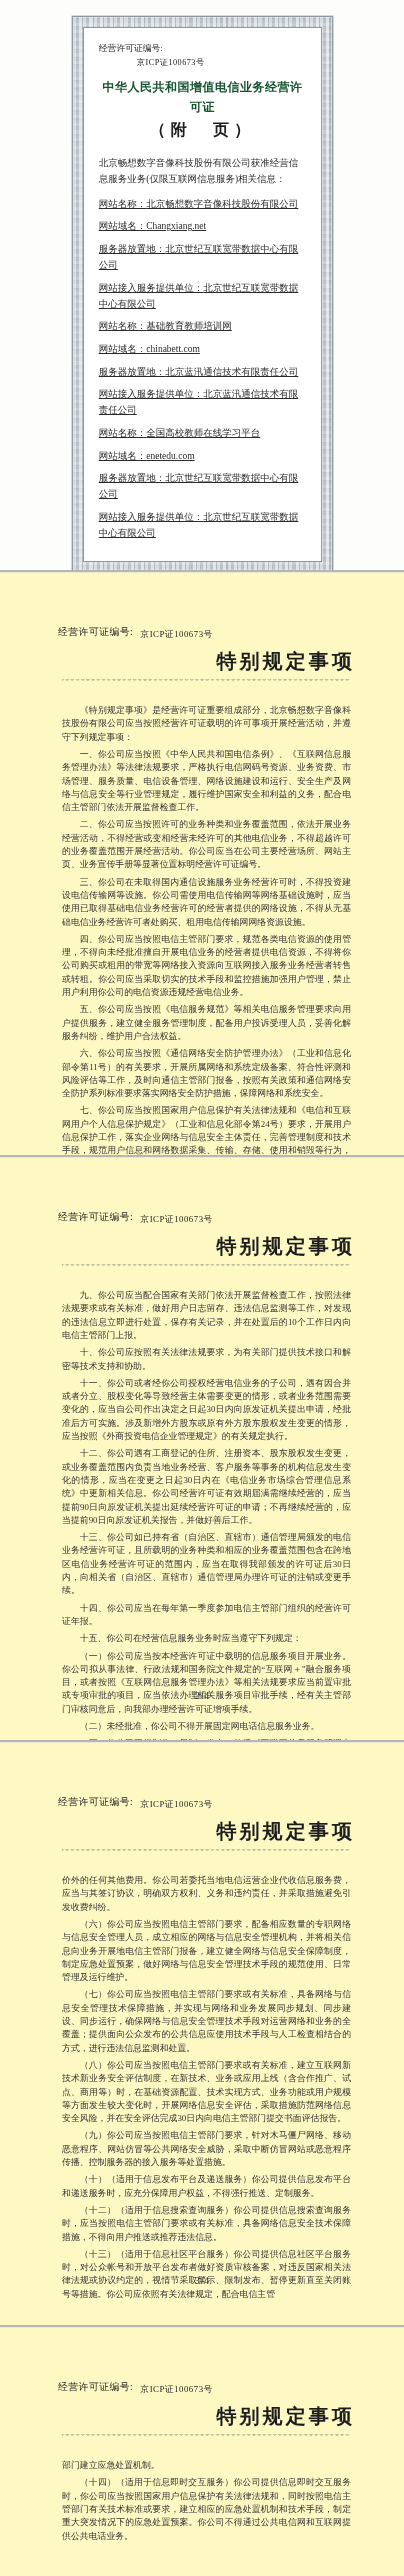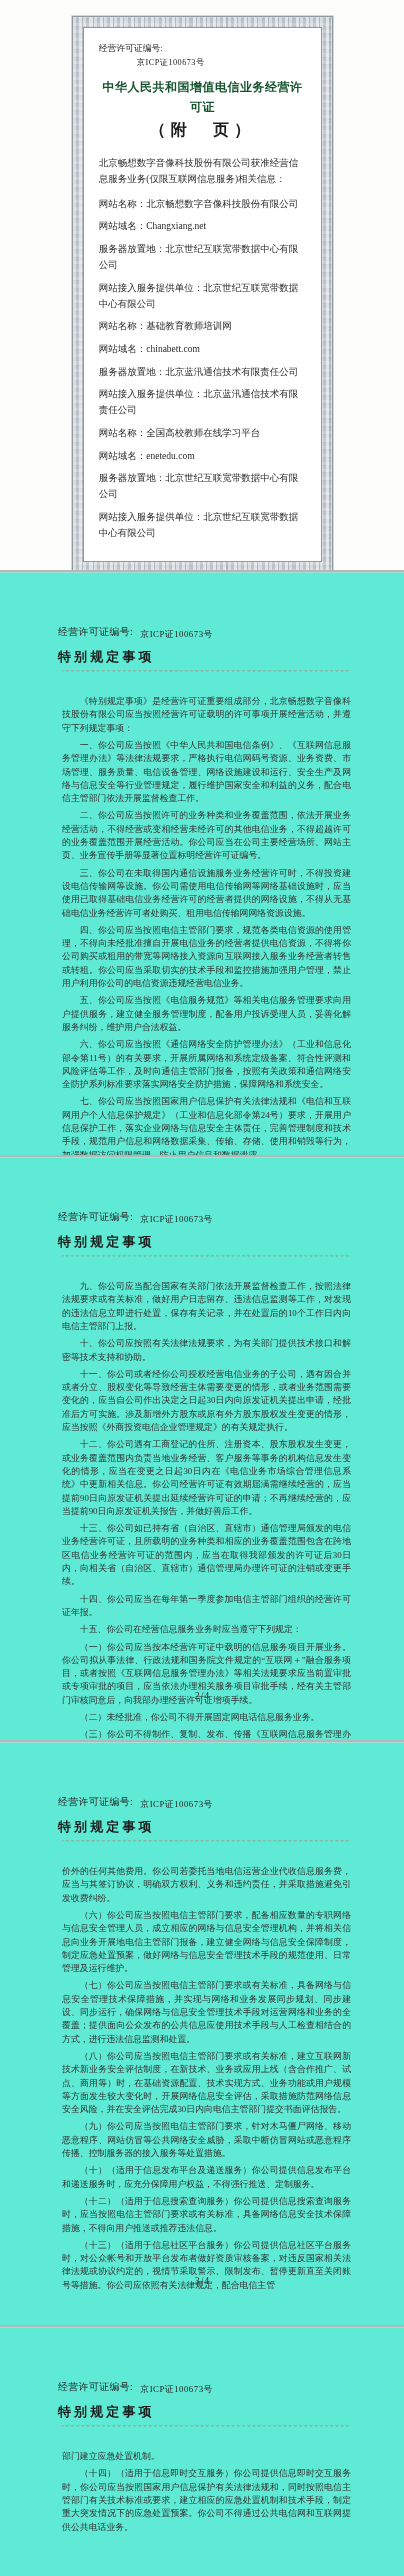--- a/index.html
+++ b/index.html
@@ -2,21 +2,21 @@
 <html style="font-size:8.2px"><head>
 <meta charset="utf-8">
 <style>
   html,body{margin:0;padding:0;background:#ffffff;}
   body{
     width:405px;
     font-family:"Liberation Serif","DejaVu Serif",serif;
     color:#2e2e2e;
     -webkit-font-smoothing:antialiased;
   }
-  .page{width:405px;box-sizing:border-box;background:#5eead4;overflow:hidden;position:relative;}
+  .page{width:405px;box-sizing:border-box;background:#fef9c3;overflow:hidden;position:relative;}
 
   
   #page1{height:570px;background:#fdfdfc;}
   .cert{
     width:261px;margin:15.5px auto 0;box-sizing:border-box;
     padding:12.4px;
     background:
       repeating-linear-gradient(90deg, rgba(142,152,160,.50) 0 1px, rgba(222,226,229,.65) 1px 4.1px, rgba(163,172,180,.45) 4.1px 7.2px, rgba(232,235,237,.7) 7.2px 10.3px),
       repeating-linear-gradient(0deg, #c6ccd1 0 1.5px, #e5e8ea 1.5px 4.6px, #d0d5d9 4.6px 7.7px);
     box-shadow: inset 0 0 0 1px #8f99a1, 0 0 0 0.5px #aab2b8;
@@ -30,31 +30,31 @@
   .cert-title{
     margin:8.2px 0 0;text-align:center;font-size:12px;font-weight:700;
     letter-spacing:0.5px;color:#14532d;line-height:20.6px;
   }
   .cert-subtitle{
     text-align:center;font-size:16px;font-weight:700;letter-spacing:5.2px;
     margin:2.1px 0 14.4px;color:#1d1d1d;
   }
   .cert-body{font-size:9.5px;line-height:16px;color:#2a2a2a;}
   .cert-intro{margin:0 0 8.2px;}
-  .cert-body p.entry{margin:0 0 6.7px;}
+  .cert-body p.entry{margin:0 0 6.7px;text-decoration:underline;}
 
   
   .sp{border-top:2.1px solid #b4b6b7;box-shadow:inset 0 0.5px 0 #d9dadb;}
   #page2,#page3,#page4{height:585px;}
   #page5{height:548px;}
   .sp-inner{padding:54px 50px 0 58px;}
   .sp-numline{font-size:9.8px;color:#242424;letter-spacing:0.5px;}
   .sp-num{font-size:8.8px;position:relative;top:1.5px;margin-left:4.1px;letter-spacing:0.5px;}
   .sp-title{
-    margin:9.3px 0 0;text-align:left;font-size:13px;font-weight:700;
+    margin:9.3px 0 0;text-align:right;font-size:20px;font-weight:700;
     letter-spacing:3.1px;color:#1c1c1c;
   }
   .rule-zigzag{
     height:4.1px;width:97%;margin:4.1px auto 0;opacity:.65;
     background:
       linear-gradient(135deg, #99a091 25%, transparent 25%) 0 0/5.2px 4.1px,
       linear-gradient(225deg, #99a091 25%, transparent 25%) 0 0/5.2px 4.1px;
   }
   .sp-body{margin-top:20.6px;font-size:8.9px;line-height:13.3px;text-align:justify;color:#313131;}
   .sp-body p{margin:4px;text-indent:2em;}

